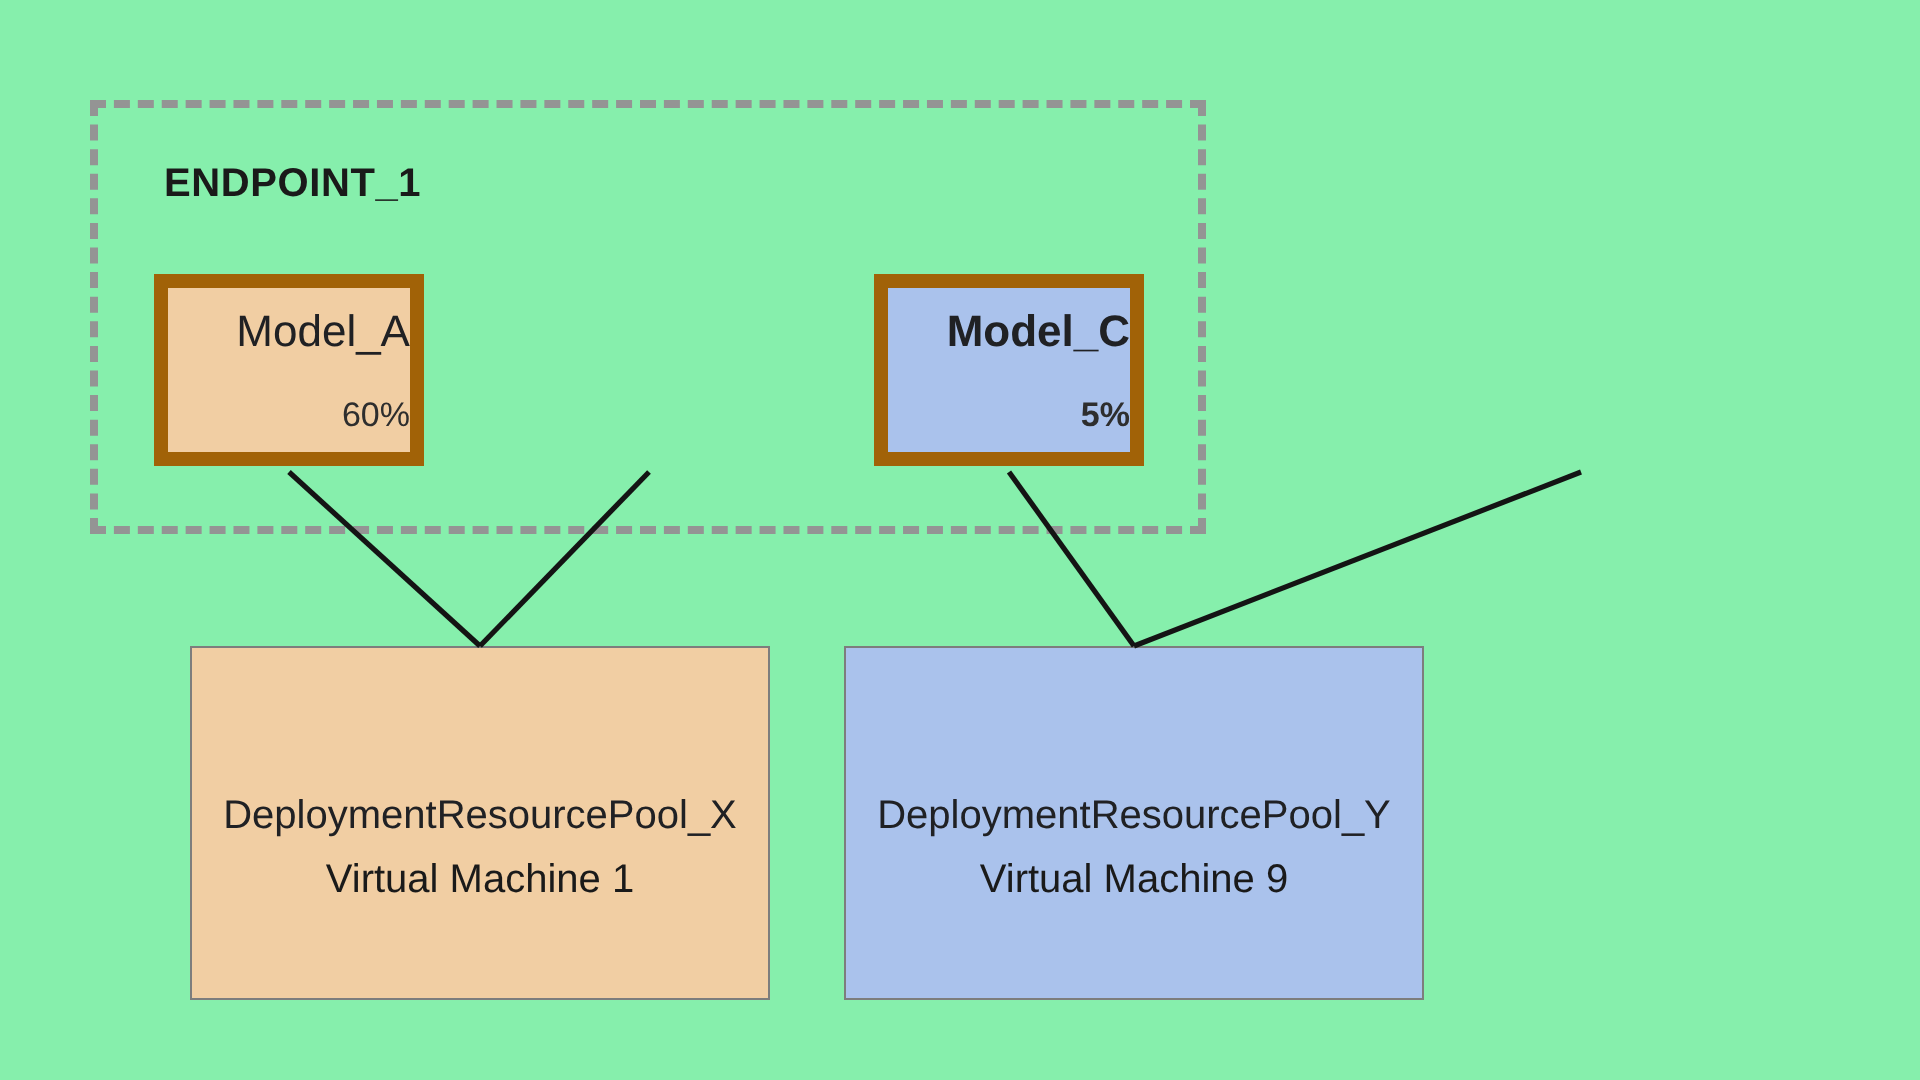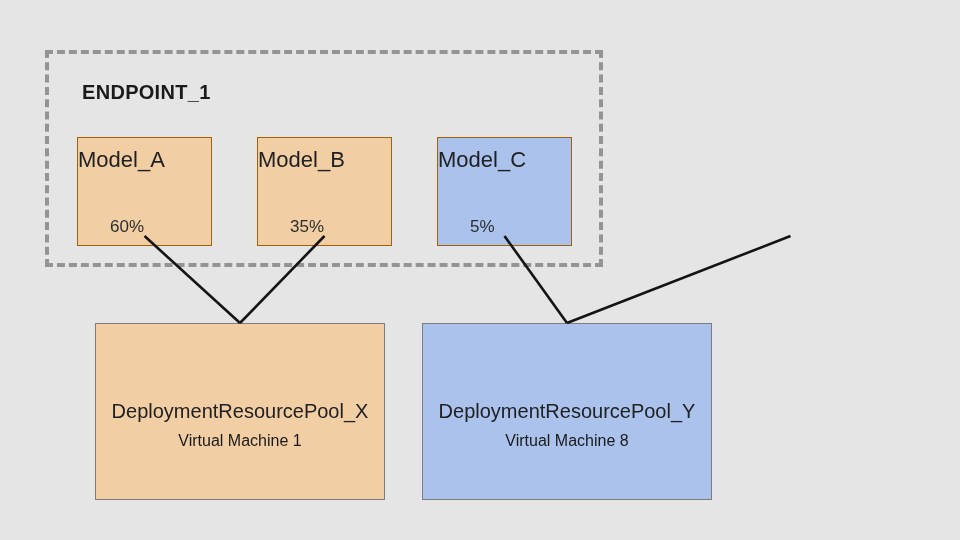--- a/index.html
+++ b/index.html
@@ -4,21 +4,21 @@
 <style>
   html, body {
     margin: 0;
     padding: 0;
     background: #ffffff;
   }
   .canvas {
     position: relative;
     width: 960px;
     height: 540px;
-    background: #e5e5e5;
+    background: #86efac;
     font-family: "Liberation Sans", sans-serif;
     overflow: hidden;
   }
   .connectors {
     position: absolute;
     left: 0;
     top: 0;
     width: 960px;
     height: 540px;
     pointer-events: none;
@@ -37,26 +37,26 @@
     left: 33px;
     top: 27px;
     font-size: 20px;
     font-weight: bold;
     color: #1a1a1a;
     letter-spacing: 0.3px;
   }
   .model {
     position: absolute;
     width: 135px;
-    height: 109px;
+    height: 96px;
     box-sizing: border-box;
-    border: 1px solid #a16207;
+    border: 7px solid #a16207;
     display: flex;
     flex-direction: column;
-    align-items: flex-start;
+    align-items: flex-end;
     z-index: 2;
   }
   .m-a { left: 28px; top: 83px; }
   .m-b { left: 208px; top: 83px; }
   .m-c { left: 388px; top: 83px; }
   .m-d { left: 60px; top: 83px; }
   .model-label {
     margin-top: 9px;
     font-size: 22px;
     color: #202124;
@@ -82,57 +82,53 @@
     z-index: 2;
   }
   .pool-x { left: 95px; top: 323px; }
   .pool-y { left: 422px; top: 323px; }
   .pool-title {
     font-size: 20px;
     color: #202124;
   }
   .pool-subtitle {
     margin-top: 9px;
-    font-size: 16px;
+    font-size: 20px;
     color: #1a1a1a;
   }
 </style>
 </head>
 <body>
 
 <div class="canvas">
 
   <div class="endpoint ep1">
     <div class="ep-title">ENDPOINT_1</div>
 
     <div class="model m-a" style="background-color: rgb(241, 206, 163);">
       <div class="model-label">Model_A</div>
       <div class="model-traffic">60%</div>
     </div>
 
-    <div class="model m-b" style="background-color: rgb(241, 206, 163);">
-      <div class="model-label">Model_B</div>
-      <div class="model-traffic">35%</div>
-    </div>
 
-    <div class="model m-c" style="background-color: rgb(170, 194, 236);">
+    <div class="model m-c" style="background-color: rgb(170, 194, 236); font-weight: bold;">
       <div class="model-label">Model_C</div>
       <div class="model-traffic">5%</div>
     </div>
   </div>
 
 
   <div class="pool pool-x" style="background-color: rgb(241, 206, 163);">
     <div class="pool-title">DeploymentResourcePool_X</div>
     <div class="pool-subtitle">Virtual Machine 1</div>
   </div>
 
   <div class="pool pool-y" style="background-color: rgb(170, 194, 236); align-items: center;">
     <div class="pool-title">DeploymentResourcePool_Y</div>
-    <div class="pool-subtitle">Virtual Machine 8</div>
+    <div class="pool-subtitle">Virtual Machine 9</div>
   </div>
 
   <svg class="connectors" width="960" height="540" xmlns="http://www.w3.org/2000/svg">
       <line x1="144.5" y1="236.0" x2="240.0" y2="323.0" stroke="#141414" stroke-width="2.6"></line>
       <line x1="324.5" y1="236.0" x2="240.0" y2="323.0" stroke="#141414" stroke-width="2.6"></line>
       <line x1="504.5" y1="236.0" x2="567.0" y2="323.0" stroke="#141414" stroke-width="2.6"></line>
       <line x1="790.5" y1="236.0" x2="567.0" y2="323.0" stroke="#141414" stroke-width="2.6"></line>
     </svg>
 
 </div>

